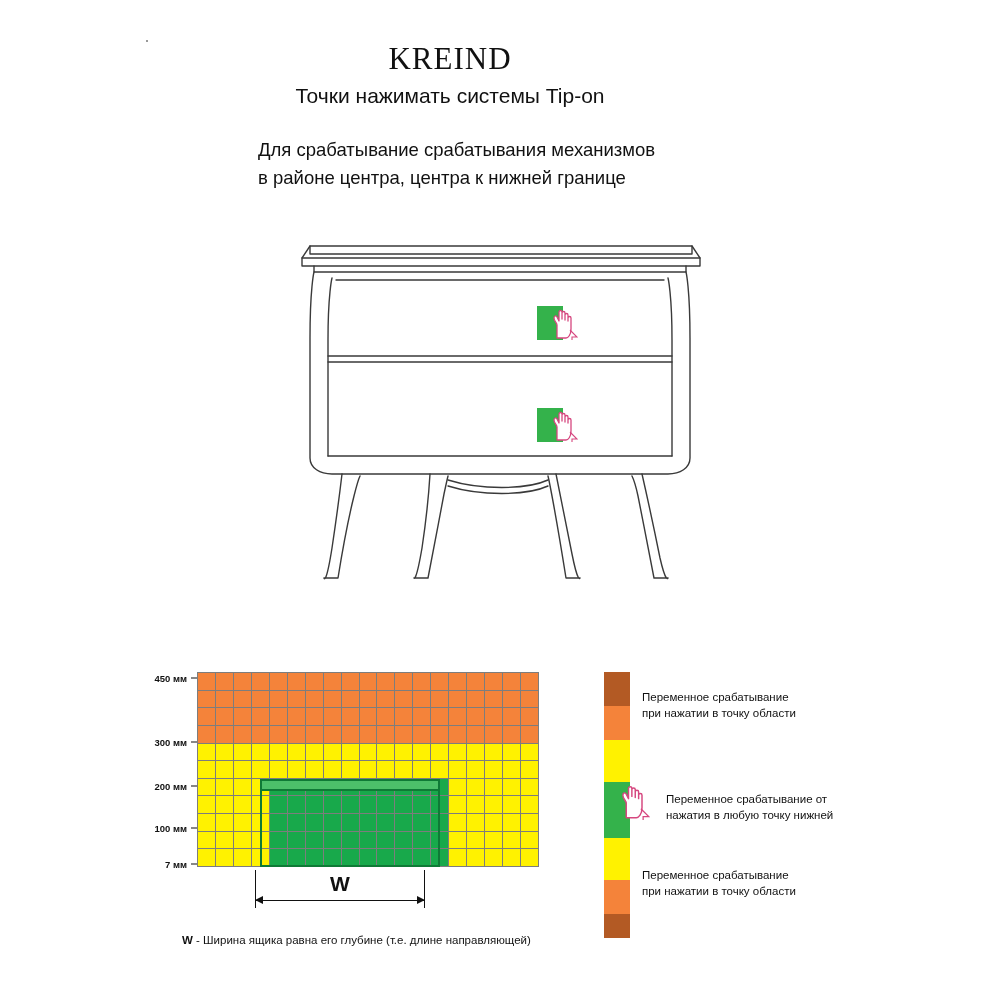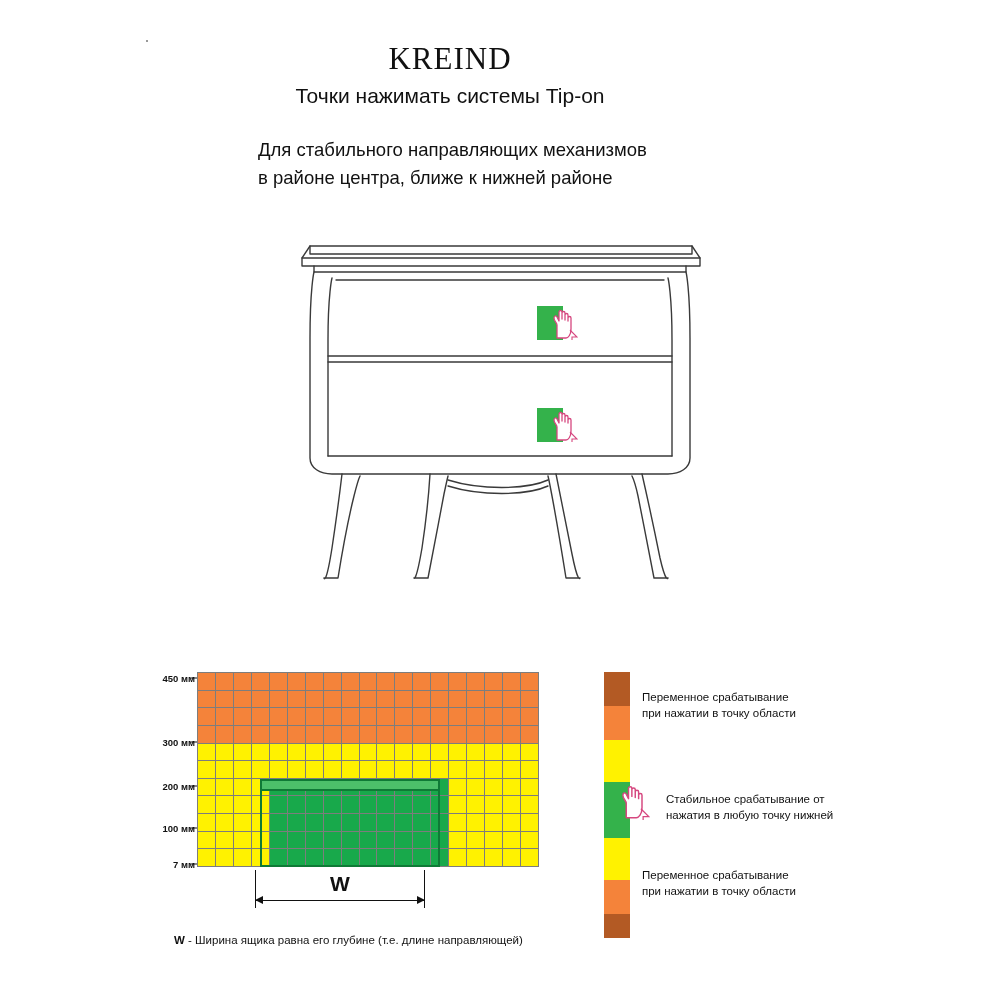--- a/index.html
+++ b/index.html
@@ -121,21 +121,21 @@
 
   .axis-labels {
     position: absolute;
     left: 0;
     top: 0;
     width: 55px;
     height: 195px;
   }
   .axis-label {
     position: absolute;
-    right: 2px;
+    right: 10px;
     font-size: 9.5px;
     font-weight: bold;
     color: #111;
     white-space: nowrap;
     transform: translateY(-50%);
   }
   .tick {
     position: absolute;
     right: 0;
     width: 6px;
@@ -184,21 +184,21 @@
     left: 0;
     width: 100%;
     text-align: center;
     font-size: 21px;
     font-weight: bold;
     color: #111;
   }
 
   .caption {
     position: absolute;
-    left: 32px;
+    left: 40px;
     top: 262px;
     font-size: 11.5px;
     color: #111;
     white-space: nowrap;
   }
   .caption b { font-weight: bold; }
 
   
   .legend {
     position: absolute;
@@ -252,22 +252,22 @@
 <body>
 
 <div class="dot"></div>
 
 <div class="header">
   <div class="brand">KREIND</div>
   <div class="subtitle">Точки нажимать системы Tip-on</div>
 </div>
 
 <div class="intro">
-  <div>Для стабильного направляющих механизмов</div>
-  <div>в районе центра, ближе к нижней районе</div>
+  <div>Для срабатывание срабатывания механизмов</div>
+  <div>в районе центра, центра к нижней границе</div>
 </div>
 
 <div class="cabinet">
   <svg width="440" height="370" viewBox="0 0 440 370">
     <g fill="none" stroke="#3a3a3a" stroke-width="1.4" stroke-linejoin="round" stroke-linecap="round">
 
       <path d="M22 30 L30 18 L412 18 L420 30 L420 38 L22 38 Z"></path>
       <path d="M30 18 L30 26 L412 26 L412 18"></path>
       <path d="M22 30 L420 30"></path>
 
@@ -583,21 +583,21 @@
       <path d="M22 22 L29 29 L24 29 L24 32" fill="none" stroke="#d6477f" stroke-width="1.1"></path>
     </svg>
   </div>
 
   <div class="legend-text" id="legend-text-top">
     <div>Переменное срабатывание</div>
     <div>при нажатии в точку области</div>
   </div>
 
   <div class="legend-text" id="legend-text-mid">
-    <div>Стабильное срабатывание от</div>
+    <div>Переменное срабатывание от</div>
     <div>нажатия в любую точку нижней</div>
   </div>
 
   <div class="legend-text" id="legend-text-bot">
     <div>Переменное срабатывание</div>
     <div>при нажатии в точку области</div>
   </div>
 </div>
 
 </body></html>

